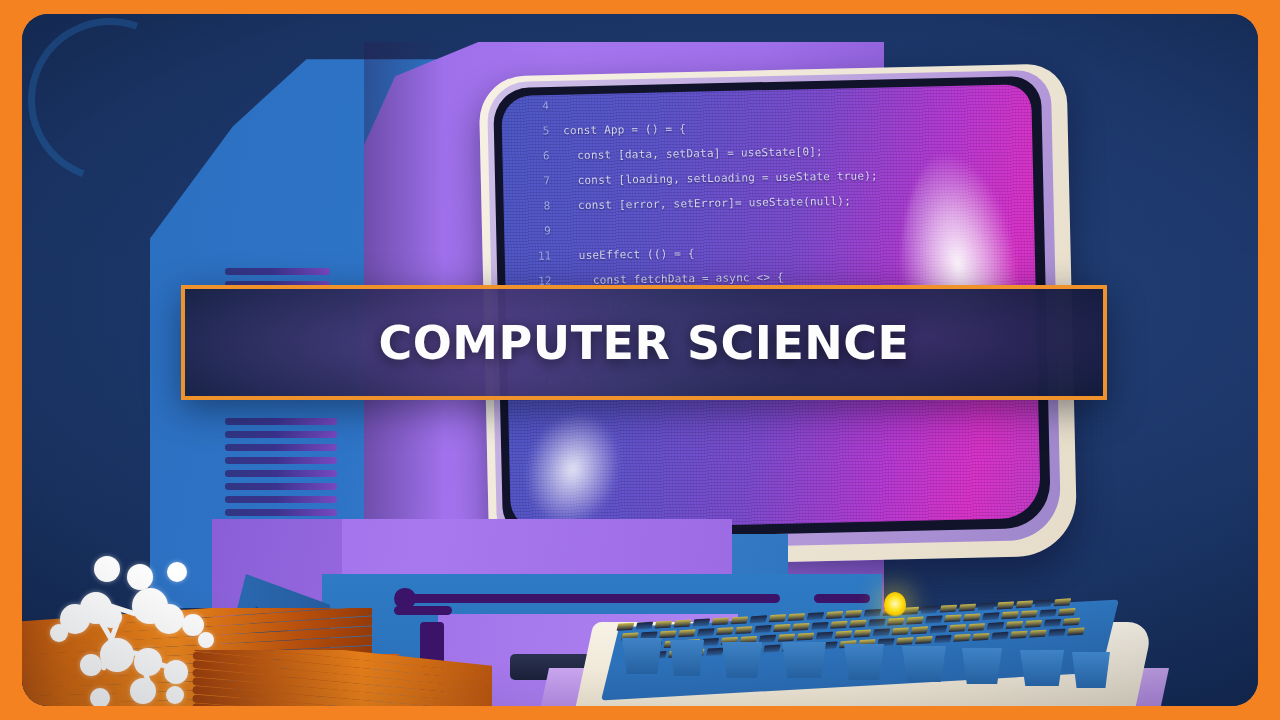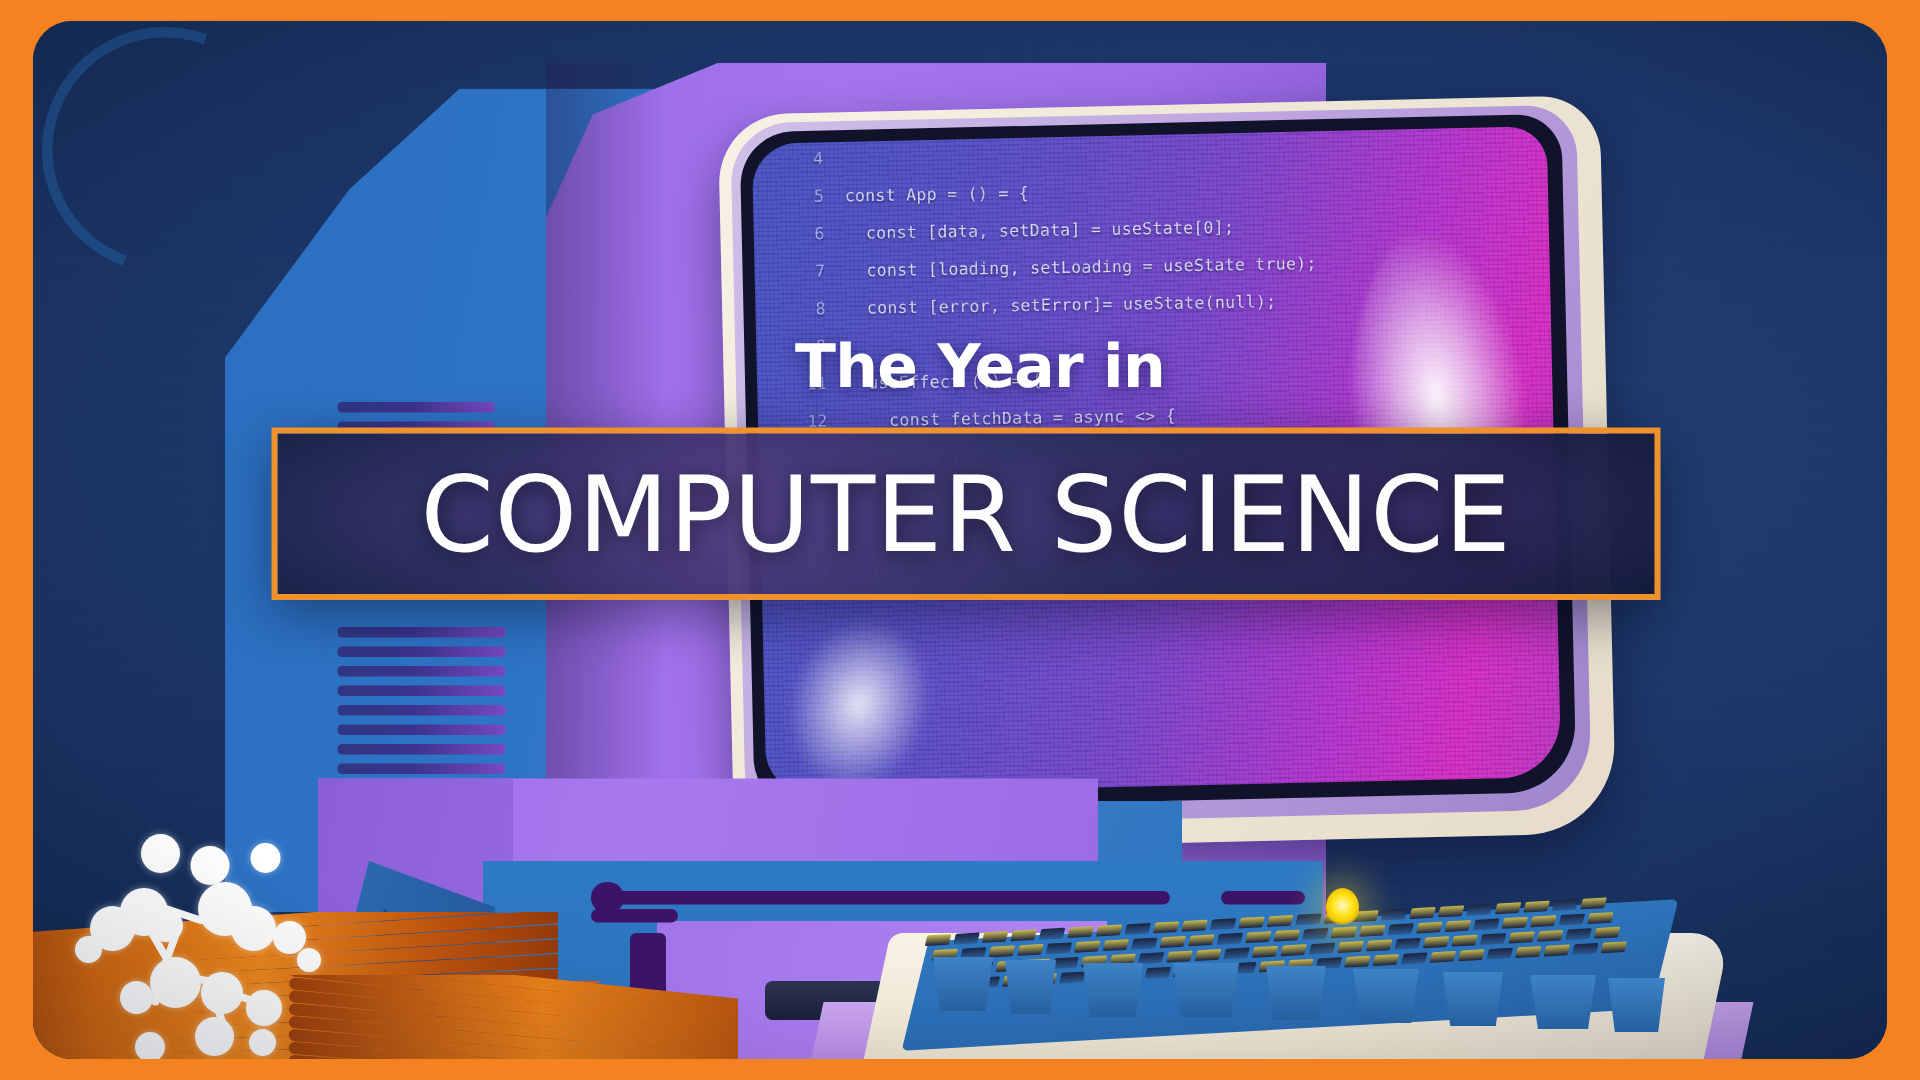--- a/index.html
+++ b/index.html
@@ -172,21 +172,21 @@
         rgba(40,44,88,.94) 52%,
         rgba(28,36,74,.96) 68%,
         rgba(18,28,60,.97) 86%,
         rgba(16,26,56,.98) 100%);
      box-shadow:0 10px 34px rgba(5,10,30,.45);
      display:flex;align-items:center;justify-content:center;z-index:60;}
   .banner-glow{position:absolute;inset:0;pointer-events:none;
      background:radial-gradient(70% 140% at 28% 50%,rgba(120,95,190,.42),rgba(120,95,190,0) 60%),
                 radial-gradient(50% 130% at 80% 45%,rgba(110,70,170,.35),rgba(110,70,170,0) 62%);}
   .banner-title{position:relative;font-family:"DejaVu Sans","Liberation Sans",sans-serif;
-     font-weight:normal;font-size:70px;line-height:1;color:#FDFDFD;
+     font-weight:bold;font-size:46px;line-height:1;color:#FDFDFD;
      letter-spacing:.5px;white-space:nowrap;
      text-shadow:0 3px 14px rgba(0,0,0,.55);}
 </style>
 </head>
 <body>
 
 <div id="thumb">
  <div id="stage">
 
   <div class="bg"></div>
@@ -216,21 +216,20 @@
             <div class="cline"><span class="cnum">20</span><span class="ctxt c-dim">   ]);</span></div>
             <div class="cline"><span class="cnum">21</span><span class="ctxt c-dim">  };</span></div>
           </div>
       <div class="screen-dots"></div>
       <div class="screen-scan"></div>
       <div class="screen-glare"></div>
       <div class="screen-glare2"></div>
     </div>
   </div>
 
-  <div class="year">The Year in</div>
 
   <div class="vents" style="left:203px;top:254px;width:105px;">
     <div class="vent"></div>
         <div class="vent"></div>
   </div>
   <div class="vents" style="left:203px;top:404px;width:112px;">
     <div class="vent"></div>
         <div class="vent"></div>
         <div class="vent"></div>
     <div class="vent"></div>

